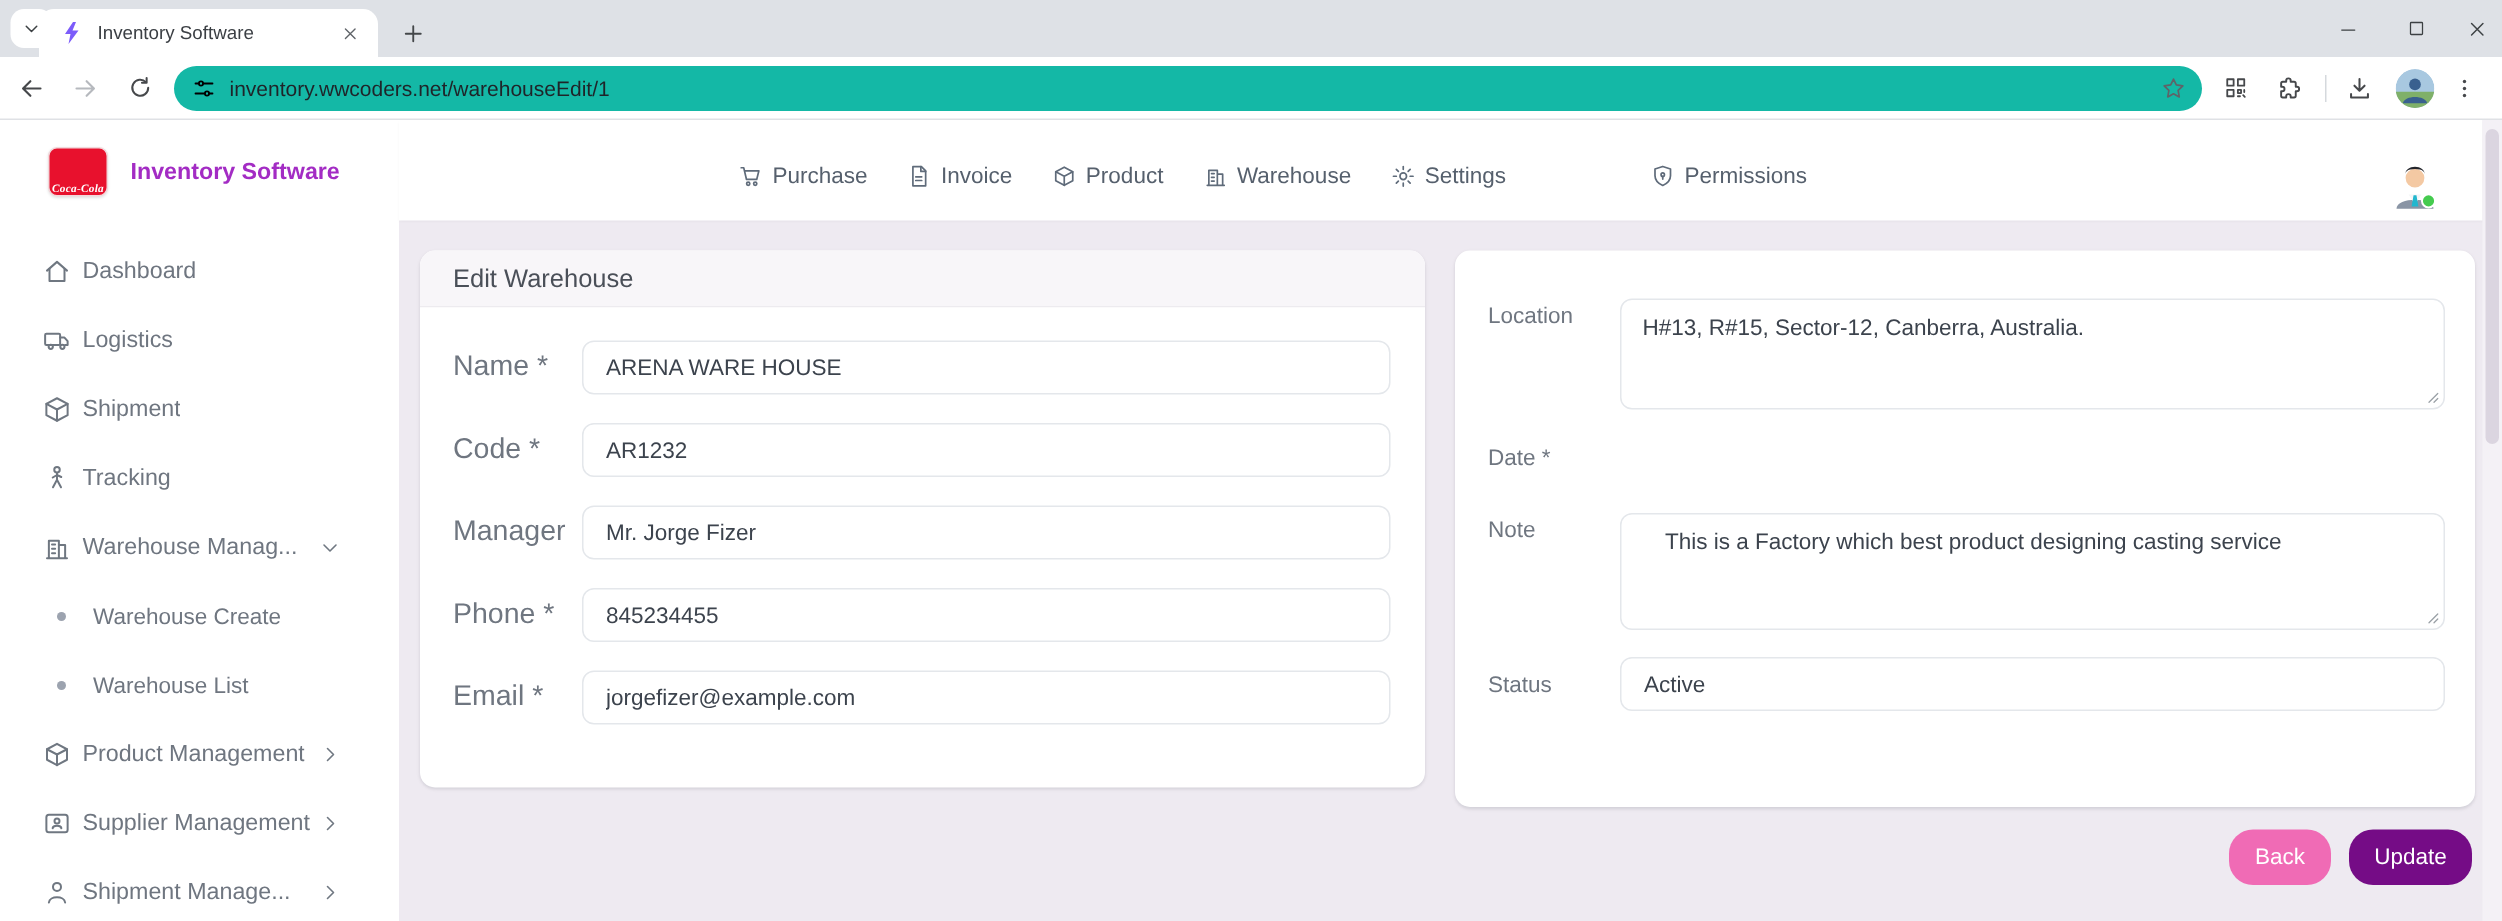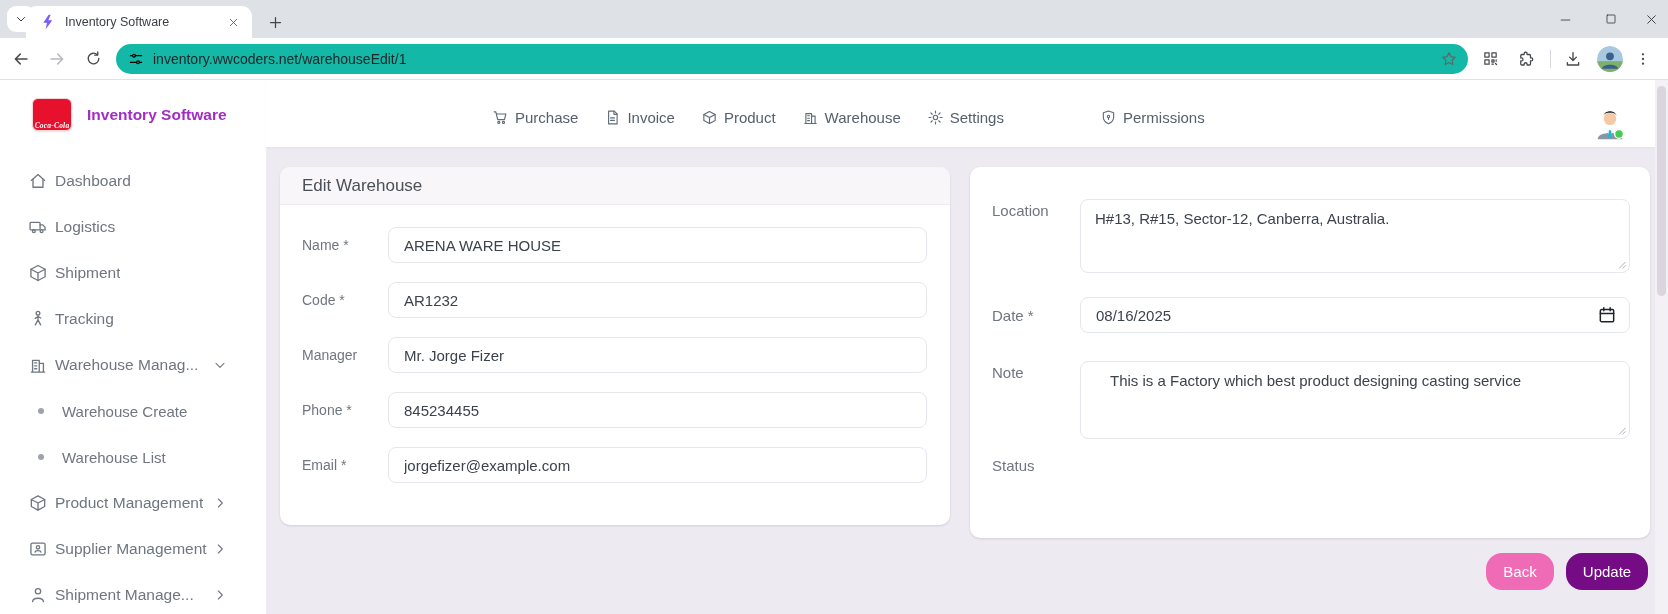--- a/index.html
+++ b/index.html
@@ -58,21 +58,21 @@
   .user-avatar{position:absolute;left:1325px;top:24px;width:38px;height:38px;cursor:pointer;}
 
   .scrollstrip{position:absolute;left:1389px;top:0;width:13px;height:534px;background:#F4F1F6;}
   .scrollthumb{position:absolute;left:2px;top:6px;width:9px;height:210px;border-radius:5px;background:#DBD5E0;}
 
   .card{position:absolute;background:#fff;border-radius:10px;box-shadow:0 1px 2px rgba(16,24,40,.05),0 1px 3px rgba(16,24,40,.08);}
   .card-left{left:14px;top:87px;width:670px;height:358px;}
   .card-head{height:38px;background:#F8F6F9;border-bottom:1px solid #EDEBEF;border-radius:10px 10px 0 0;display:flex;align-items:center;padding-left:22px;font-size:17px;color:#4A4F58;}
   .card-body{padding:22px 23px 0 22px;}
   .frow{display:flex;align-items:center;margin-bottom:19px;}
-  .frow .flabel{width:86px;flex:none;font-size:14px;color:var(--muted);}
+  .frow .flabel{width:86px;flex:none;font-size:19px;color:var(--muted);}
   .finput{flex:1;height:36px;border:1px solid var(--line);border-radius:8px;font-size:15px;color:var(--txt);padding:0 15px;outline:none;font-family:inherit;background:#fff;min-width:0;}
 
   .card-right{left:704px;top:87px;width:680px;height:371px;padding:32px 20px 0 22px;}
   .rrow{display:flex;}
   .rrow .flabel{width:88px;flex:none;font-size:15px;color:var(--muted);}
   .rrow.top .flabel{padding-top:3px;}
   .rrow.mid{align-items:center;}
   .tawrap{flex:1;position:relative;min-width:0;}
   .ftextarea{width:100%;height:74px;border:1px solid var(--line);border-radius:8px;font-size:15px;color:var(--txt);padding:10px 14px;outline:none;font-family:inherit;resize:none;display:block;background:#fff;}
   .grip{position:absolute;right:4px;bottom:4px;width:10px;height:10px;color:#9AA0A6;}
@@ -377,39 +377,33 @@
         <span class="flabel">Location</span>
         <div class="tawrap">
           <textarea class="ftextarea" style="">H#13, R#15, Sector-12, Canberra, Australia.</textarea>
           <svg class="ic grip" viewBox="0 0 12 12" style="stroke-width:1">
               <path d="M11 4 4 11M11 8 8 11"></path>
             </svg>
         </div>
       </div>
       <div class="rrow mid" style="margin-bottom:28px">
         <span class="flabel">Date *</span>
-        <div class="datewrap">
-          <input class="finput" type="text" value="08/16/2025" style="">
-          <svg class="ic calendar" viewBox="0 0 24 24" style="stroke-width:1.8">
-              <rect x="4" y="5.5" width="16" height="14.5" rx="1.5"></rect>
-              <path d="M4 10.2h16M8.2 3.2V7M15.8 3.2V7"></path>
-            </svg>
-        </div>
       </div>
       <div class="rrow top" style="margin-bottom:18px">
         <span class="flabel">Note</span>
         <div class="tawrap">
           <textarea class="ftextarea" style="height: 78px; padding-left: 29px;">This is a Factory which best product designing casting service</textarea>
           <svg class="ic grip" viewBox="0 0 12 12" style="stroke-width:1">
               <path d="M11 4 4 11M11 8 8 11"></path>
             </svg>
         </div>
       </div>
       <div class="rrow mid">
         <span class="flabel">Status</span>
+        <input class="finput" style="flex: 1 1 0%; min-width: 0px;" type="text" value="Active">
       </div>
     </section>
 
     <div class="btnrow">
       <button class="btn btn-back">Back</button>
       <button class="btn btn-update">Update</button>
     </div>
 
     <div class="scrollstrip">
       <div class="scrollthumb"></div>

